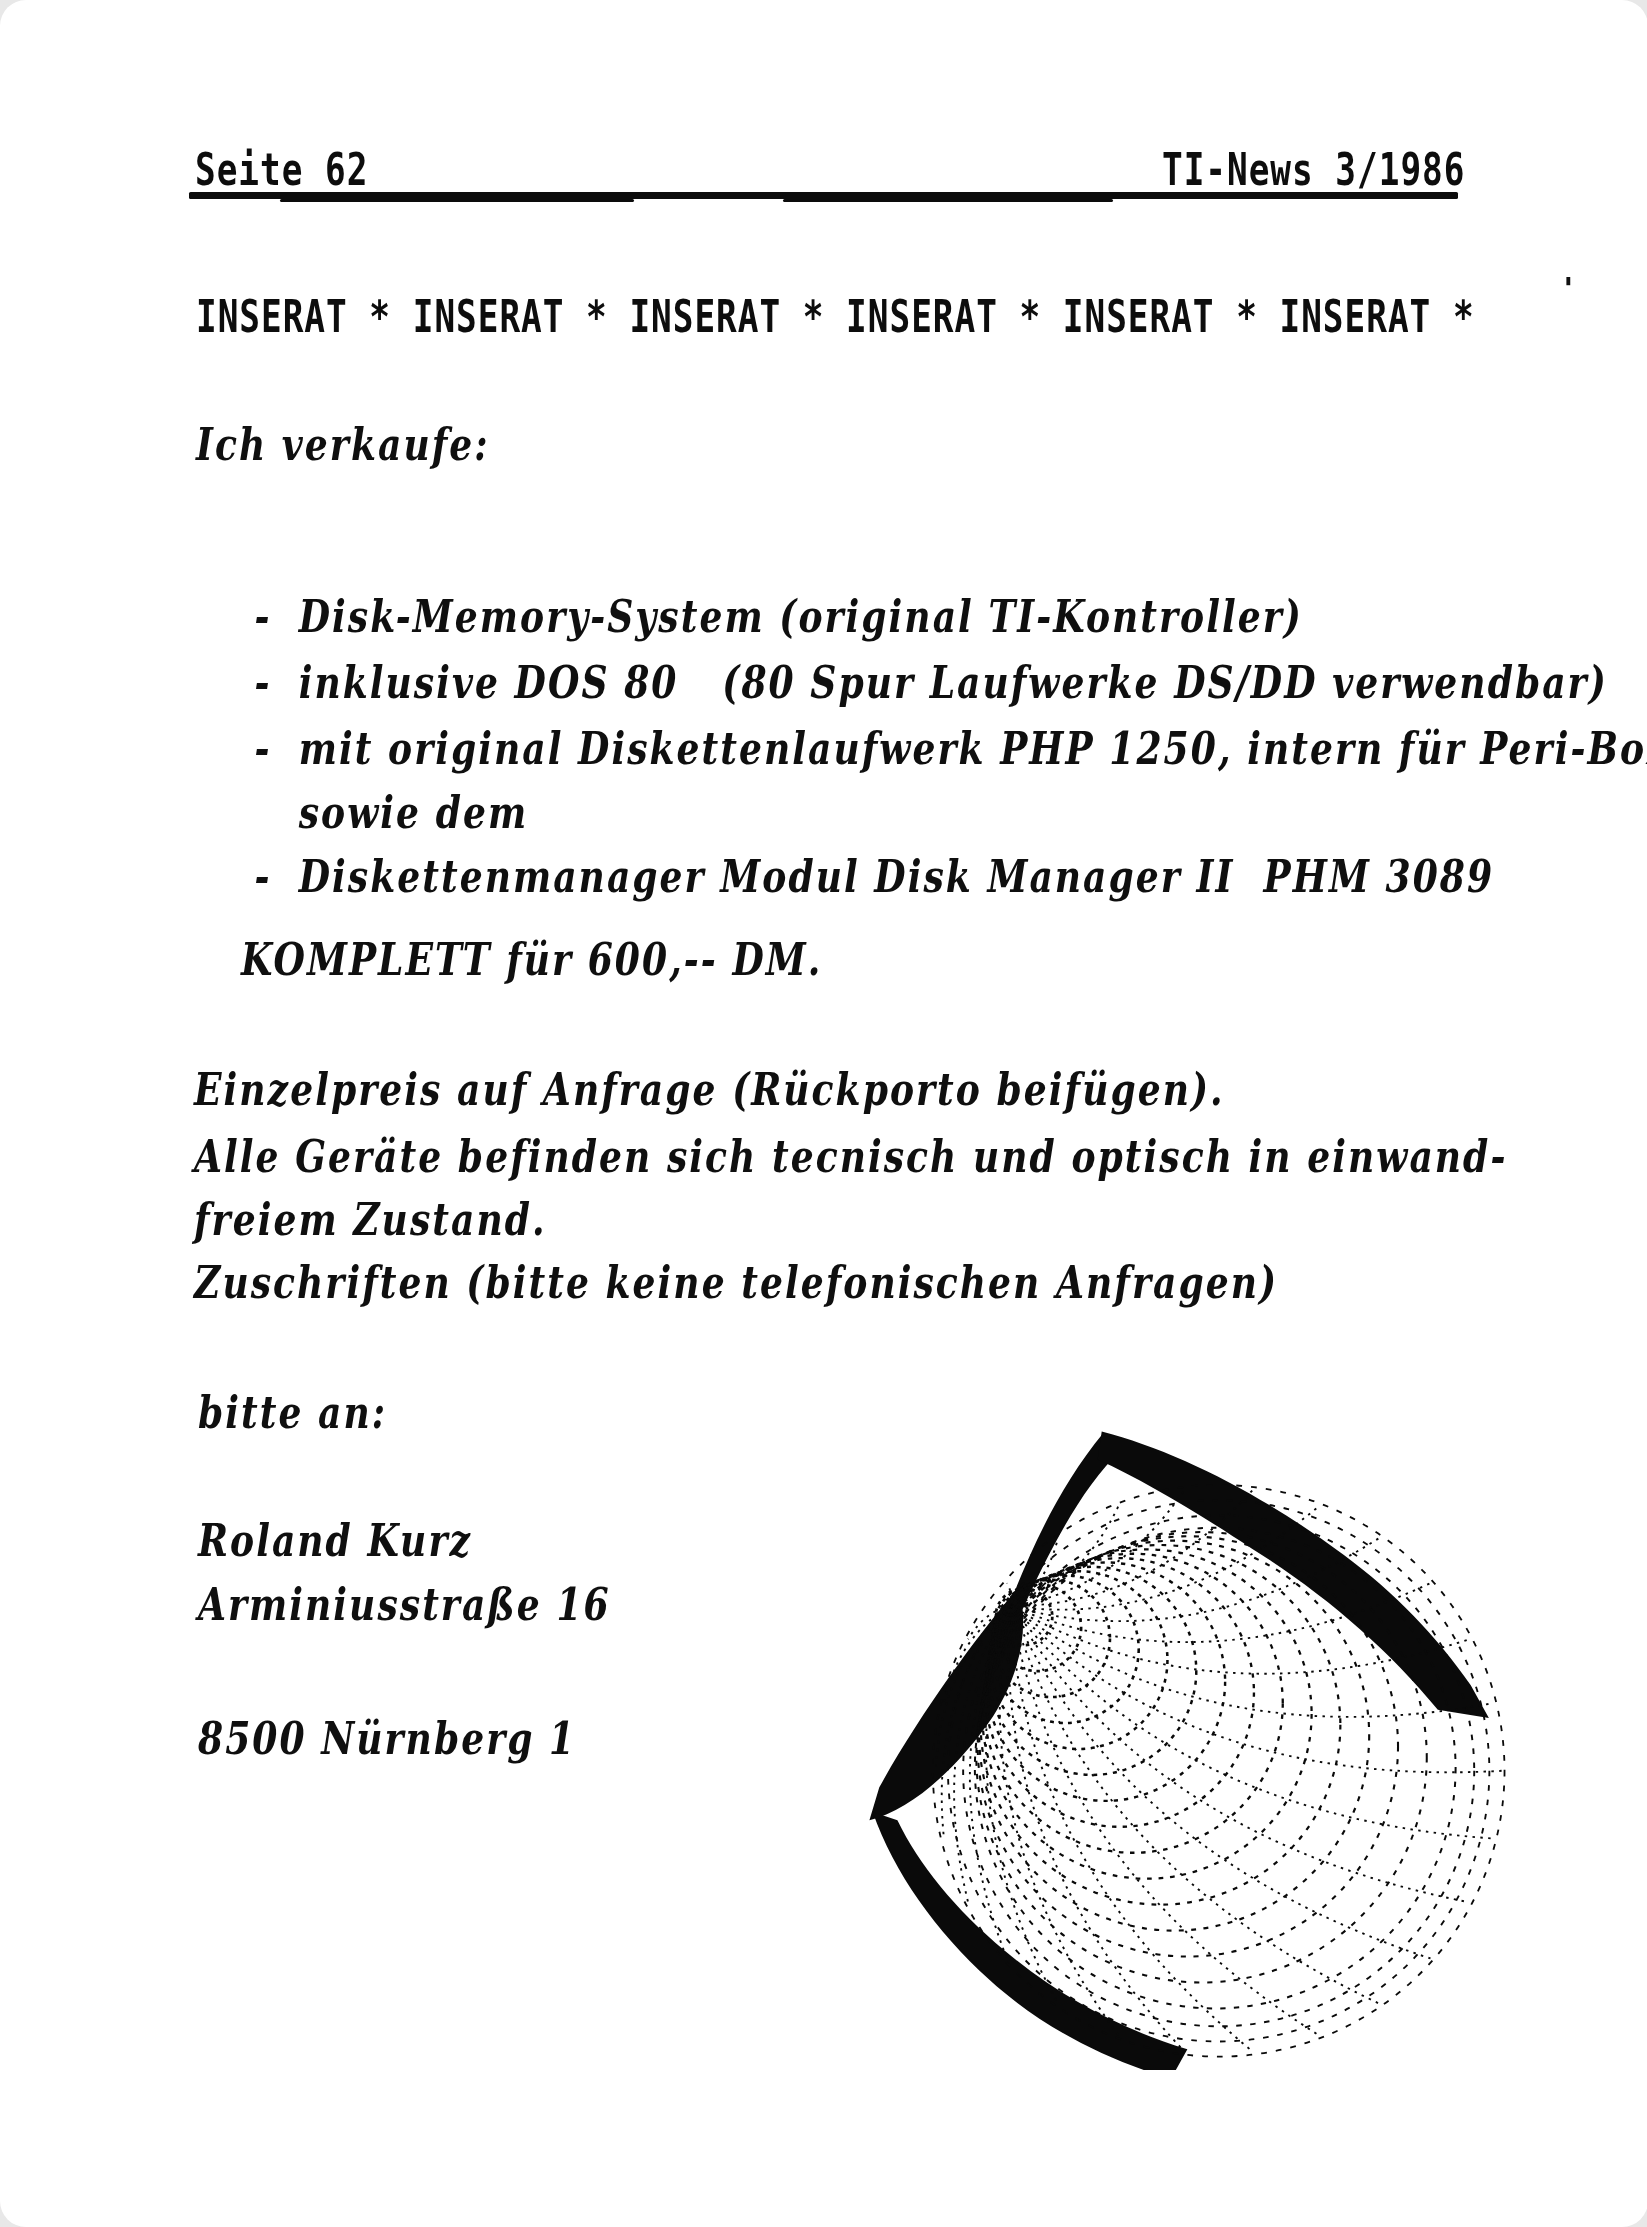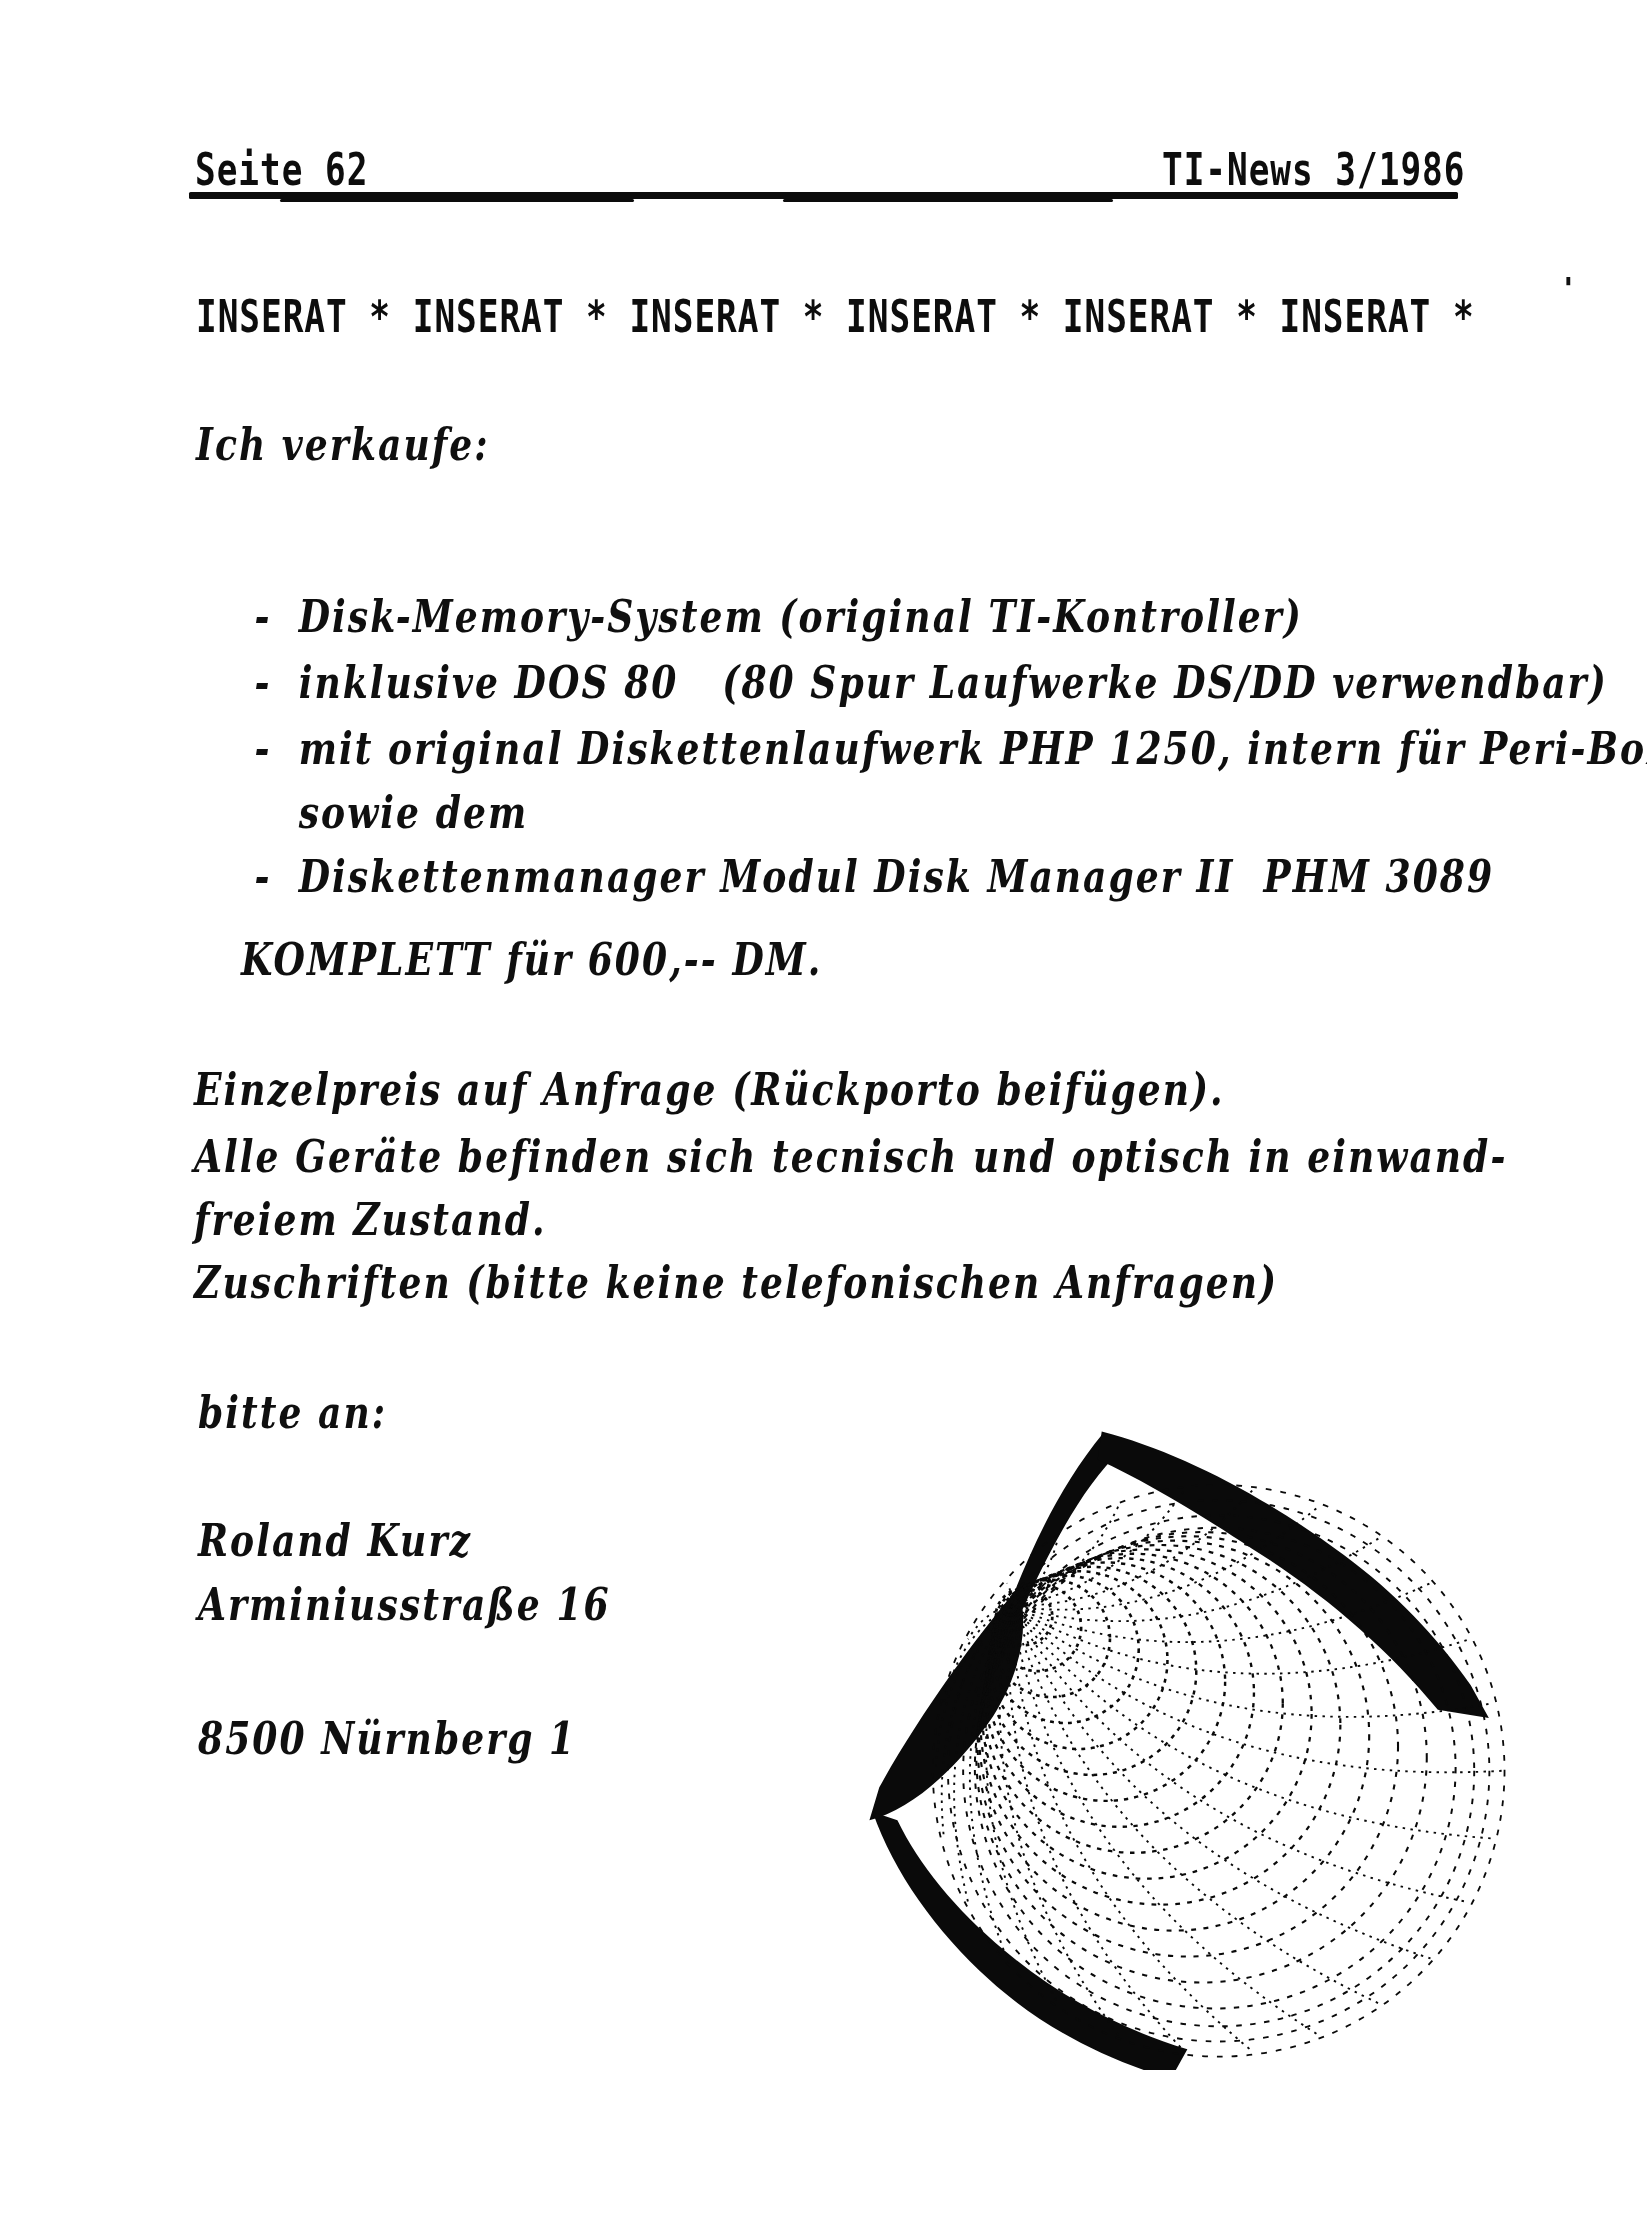--- a/index.html
+++ b/index.html
@@ -3,20 +3,21 @@
 <meta charset="utf-8">
 <style>
   html,body{margin:0;padding:0;background:#e8e8e8;}
   .page{
     position:relative;
     width:1648px;height:2227px;
     background:#ffffff;
     overflow:hidden;
     font-family:"DejaVu Serif", serif;
     color:#101010;
+    border-radius:26px;
   }
   
   .mono-line{
     position:absolute;
     font-family:"DejaVu Sans Mono","Liberation Mono",monospace;
     font-size:43px;
     font-weight:bold;
     letter-spacing:1.2px;
     line-height:1;
     white-space:pre;

